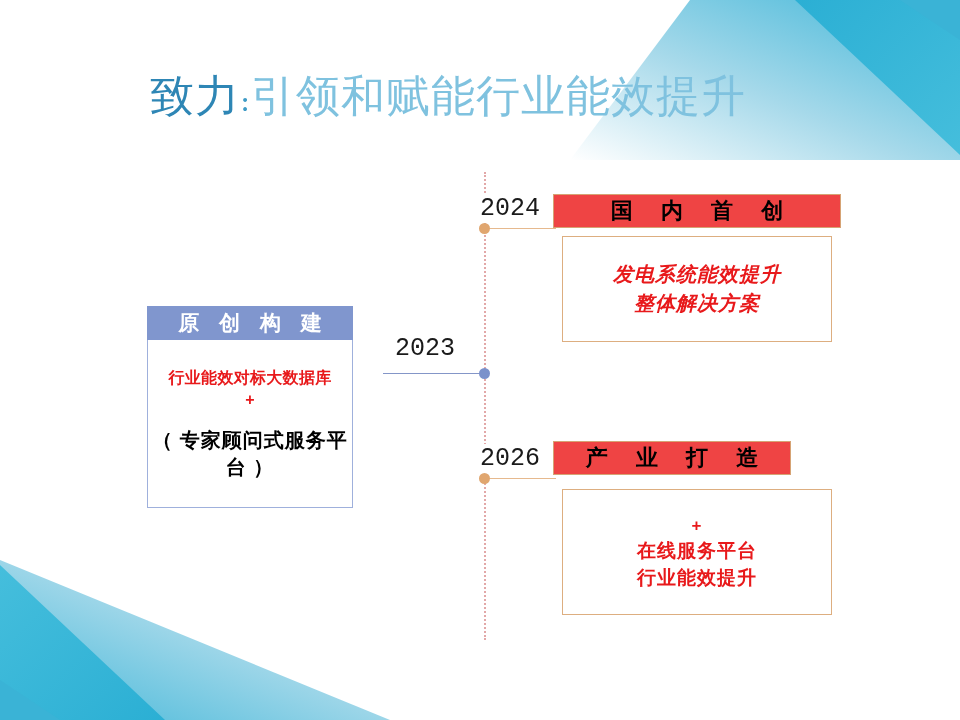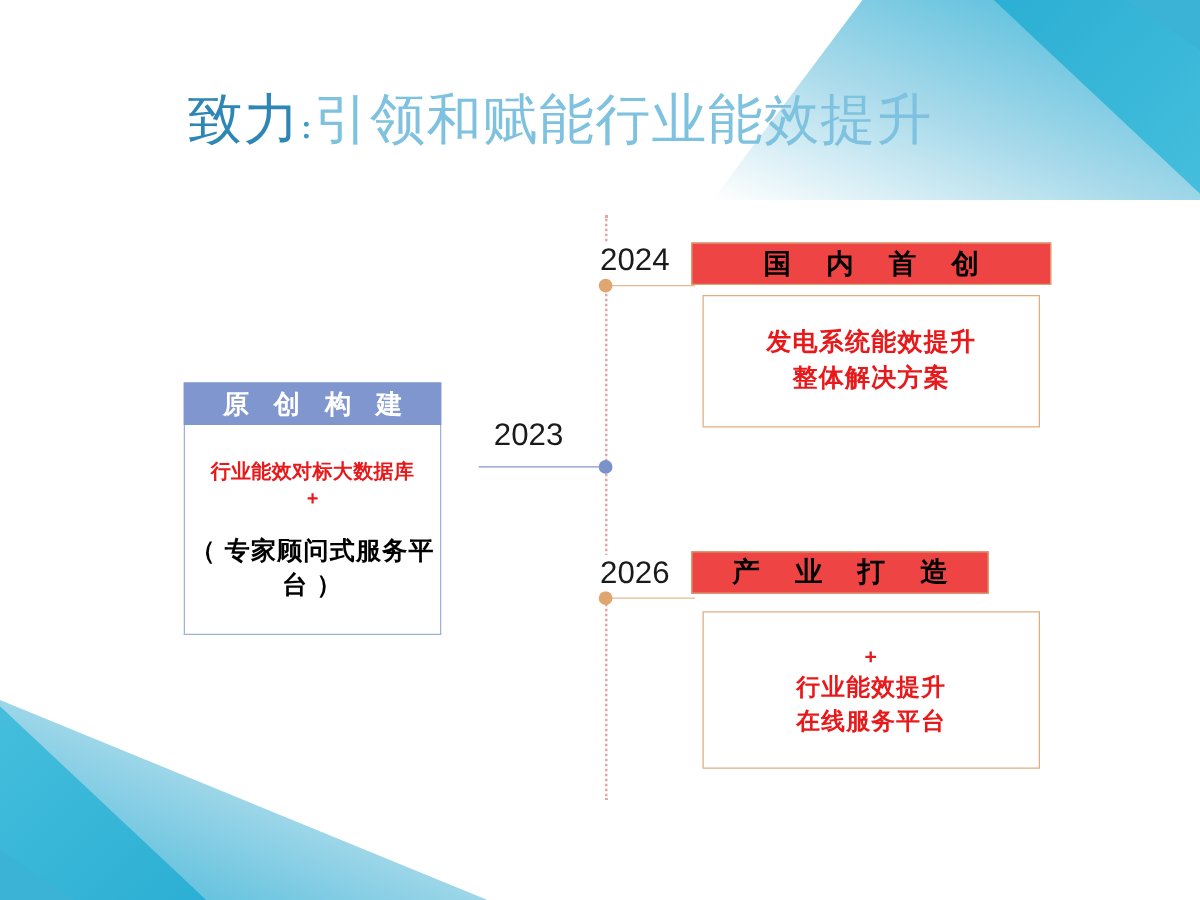--- a/index.html
+++ b/index.html
@@ -68,21 +68,21 @@
     position: absolute;
     height: 0;
   }
   .connector.tan  { border-top: 1.5px solid #E6B98E; }
   .connector.blue { border-top: 1.5px solid #8496C8; }
 
   .year-label {
     position: absolute;
     font-size: 25px;
     color: #1a1a1a;
-    font-family: Liberation Sans, sans-serif;
+    font-family: Liberation Mono, monospace;
     letter-spacing: 0px;
     background: #ffffff;
     padding: 0 2px;
   }
 
   
   .card { position: absolute; }
 
   .card-head {
     box-sizing: border-box;
@@ -161,20 +161,21 @@
     font-size: 22px;
     letter-spacing: 11px;
     text-indent: 11px;
   }
   .card-top .card-body {
     position: absolute;
     left: 9px;
     top: 42px;
     width: 270px;
     height: 106px;
+    font-style: italic;
   }
   .card-top .body-red { font-size: 20px; line-height: 1.45; letter-spacing: 1px; }
 
   .card-bottom { left: 553px; top: 441px; width: 238px; }
   .card-bottom .card-head {
     height: 34px;
     font-size: 22px;
     letter-spacing: 11px;
     text-indent: 11px;
   }
@@ -258,16 +259,16 @@
   <div class="card-body">
     <div class="body-red">发电系统能效提升</div>
     <div class="body-red">整体解决方案</div>
   </div>
 </div>
 
 <div class="card card-right card-bottom">
   <div class="card-head">产 业 打 造</div>
   <div class="card-body">
     <div class="body-red plus">+</div>
+    <div class="body-red">在线服务平台</div>
     <div class="body-red">行业能效提升</div>
-    <div class="body-red">在线服务平台</div>
   </div>
 </div>
 
 </body></html>

